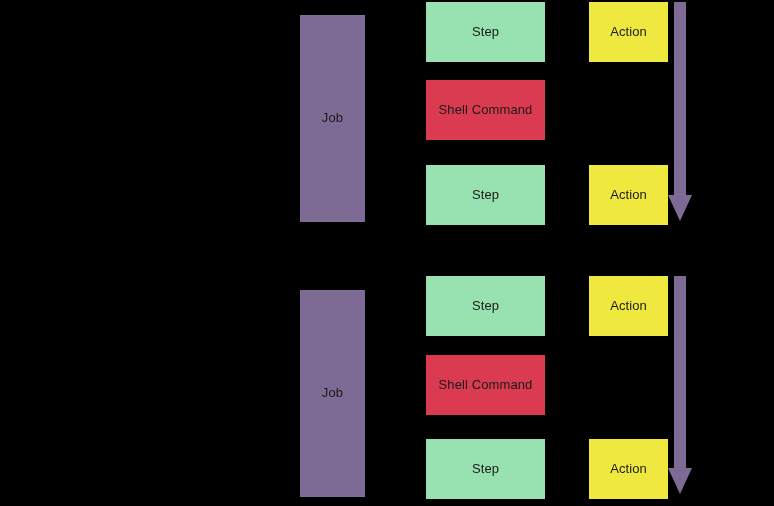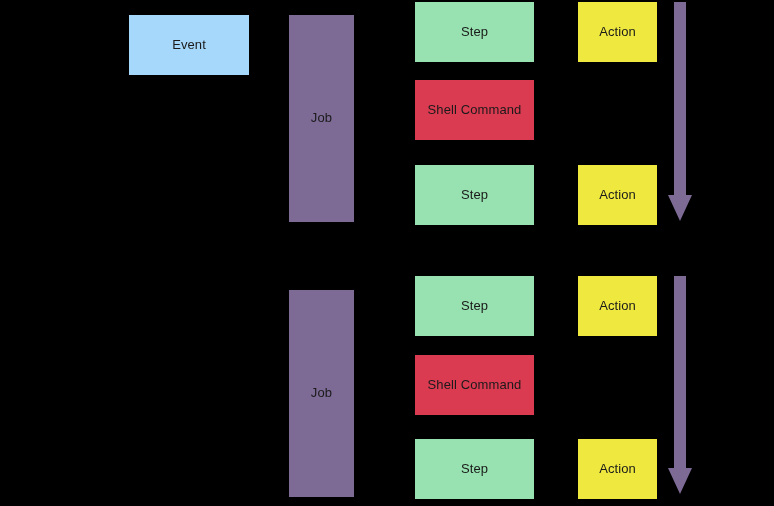--- a/index.html
+++ b/index.html
@@ -24,35 +24,33 @@
     align-items: center;
     justify-content: center;
     box-sizing: border-box;
     color: #1a1a1a;
     font-size: 13px;
     font-family: "Liberation Sans", sans-serif;
     line-height: 1.1;
     text-align: center;
     letter-spacing: 0.1px;
     user-select: none;
+    margin-left: 11px;
   }
   .arrow-wrap {
     position: absolute;
   }
   .arrow-wrap svg {
     display: block;
   }
 </style>
 </head>
 <body>
 
 <div id="canvas" style="width: 774px; height: 506px; background: rgb(0, 0, 0);">
-    <div class="node" style="left: 129px; top: 15px; width: 120px; height: 60px; background: rgb(166, 216, 252); color: rgb(26, 26, 26);">
-      <span>Event</span>
-    </div>
     <div class="node" style="left: 289px; top: 15px; width: 65px; height: 207px; background: rgb(125, 107, 150); color: rgb(26, 26, 26);">
       <span>Job</span>
     </div>
     <div class="node" style="left: 415px; top: 2px; width: 119px; height: 60px; background: rgb(151, 226, 176); color: rgb(26, 26, 26);">
       <span>Step</span>
     </div>
     <div class="node" style="left: 415px; top: 80px; width: 119px; height: 60px; background: rgb(219, 59, 81); color: rgb(26, 26, 26);">
       <span>Shell Command</span>
     </div>
     <div class="node" style="left: 415px; top: 165px; width: 119px; height: 60px; background: rgb(151, 226, 176); color: rgb(26, 26, 26);">

